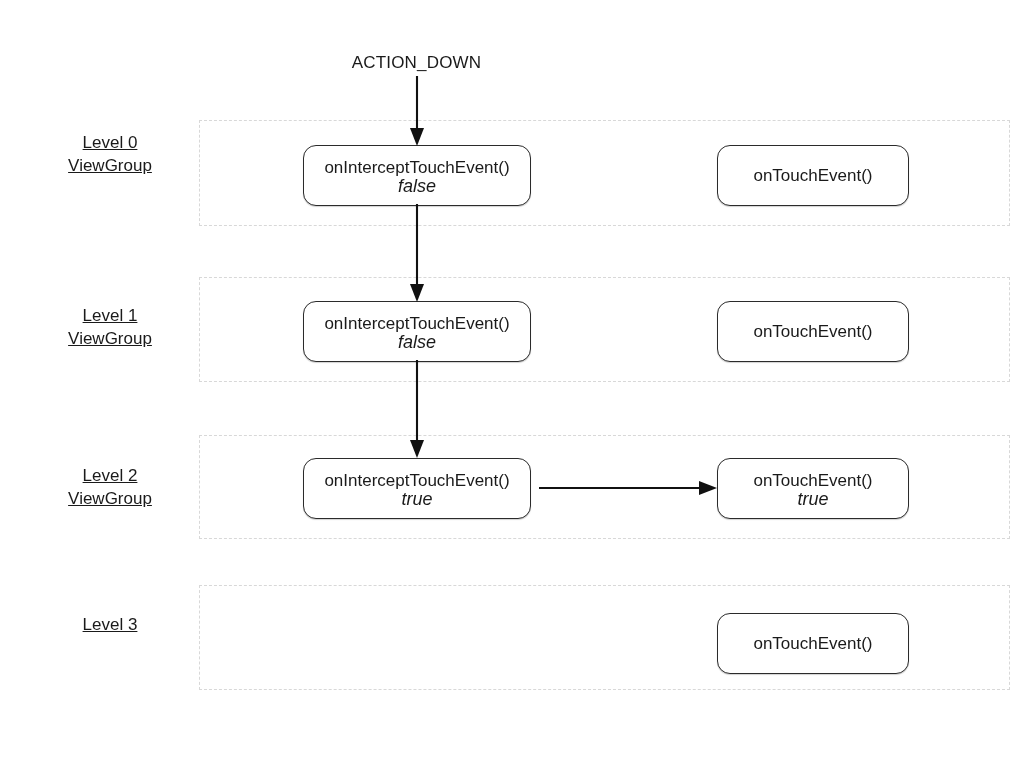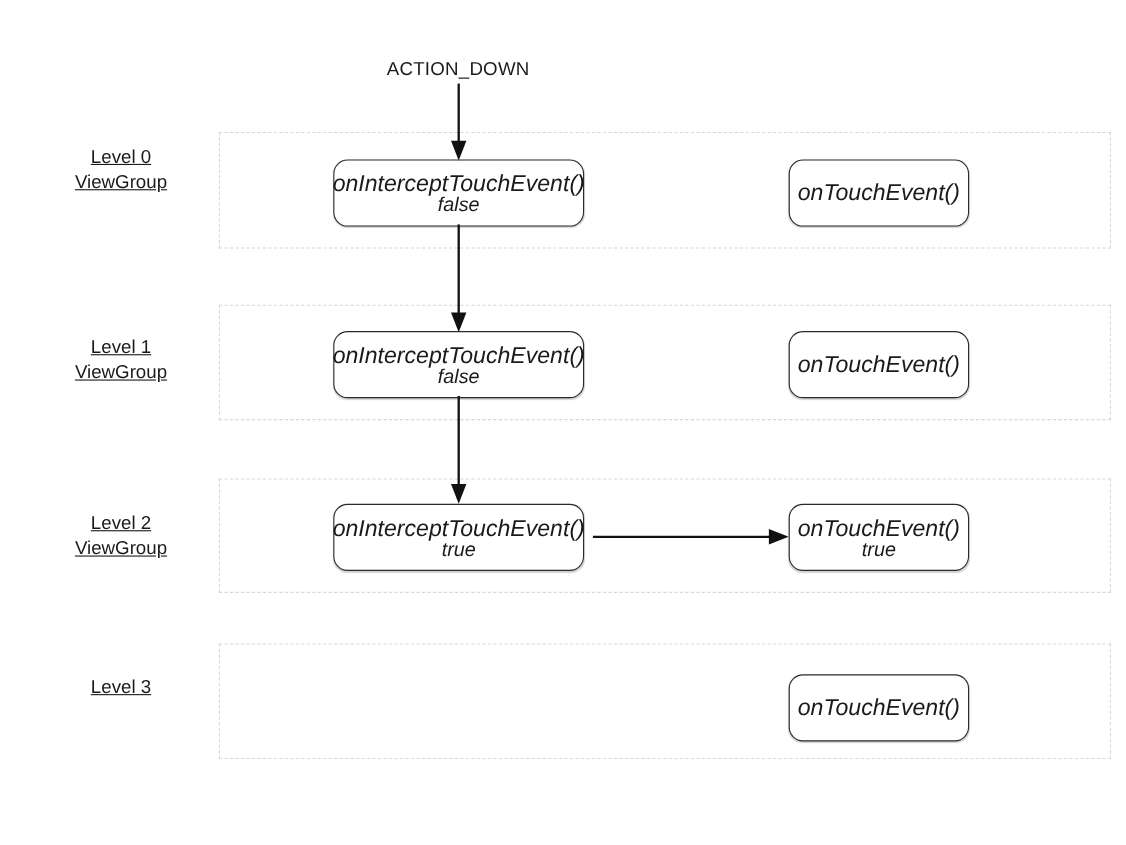--- a/index.html
+++ b/index.html
@@ -71,39 +71,38 @@
     border: 1.4px solid #2b2b2b;
     border-radius: 13px;
     background: #ffffff;
     display: flex;
     flex-direction: column;
     align-items: center;
     justify-content: center;
     box-shadow: 0 1px 1px rgba(0,0,0,0.18);
   }
   .node .title {
-    font-size: 21px;
+    font-size: 17px;
     line-height: 19px;
     color: #1a1a1a;
     white-space: nowrap;
-    font-style: italic;
   }
   .node .ret {
     font-size: 18px;
     line-height: 16px;
     font-style: italic;
     color: #1a1a1a;
     margin-top: 1px;
   }
   .node .ret:empty { display: none; }
 
   
   .node.left  { left: 279px; width: 228px; }
   
-  .node.right { left: 693px; width: 164px; }
+  .node.right { left: 693px; width: 192px; }
 
   .node.lvl0 { top: 145px; height: 61px; }
   .node.lvl1 { top: 301px; height: 61px; }
   .node.lvl2 { top: 458px; height: 61px; }
   .node.lvl3 { top: 613px; height: 61px; }
 
   
   .connector {
     position: absolute;
     pointer-events: none;

